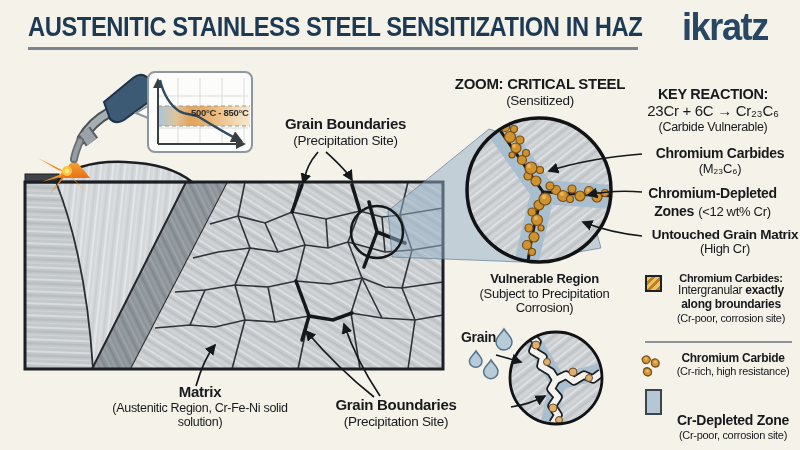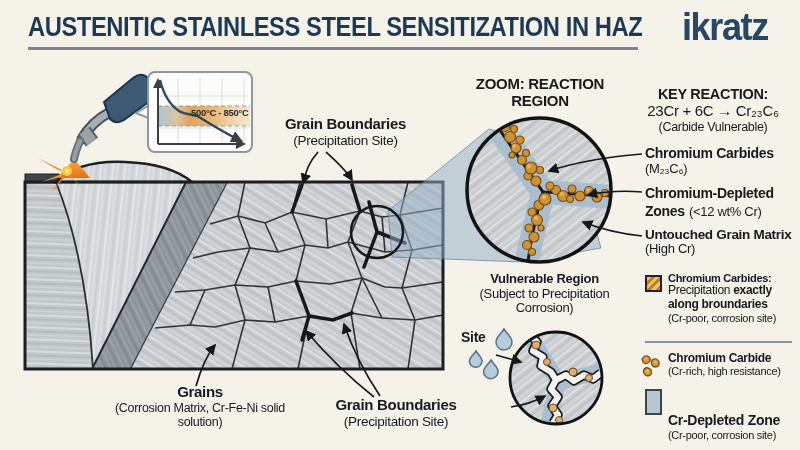--- a/index.html
+++ b/index.html
@@ -16,21 +16,21 @@
     transform:scaleX(0.88);transform-origin:left center;
   }
   .hdr-rule{position:absolute;left:28px;top:47px;width:610px;height:3px;background:#7c848c;}
   .hdr-logo{
     position:absolute;left:682px;top:6px;font-size:38px;font-weight:bold;
     color:#274764;letter-spacing:-1.5px;transform:scaleX(0.95);transform-origin:left center;
   }
   .lbl{position:absolute;text-align:center;line-height:1.12;letter-spacing:-0.3px;}
   .lbl .t{font-weight:bold;display:block;}
   .lbl .s{font-weight:normal;display:block;}
-  .left{text-align:left;}
+  .left{text-align:center;}
   .band-lbl{
     position:absolute;left:191px;top:107px;width:60px;font-size:9.5px;font-weight:bold;
     color:#2c2c2c;text-align:left;white-space:nowrap;letter-spacing:-0.3px;
   }
   .nw{white-space:nowrap;}
   .legend-swatch1{
     position:absolute;left:645px;top:275px;width:17px;height:17px;
     background:repeating-linear-gradient(135deg,#ecc264 0 3px,#c07d20 3px 6px);
     border:2px solid #1f2327;box-sizing:border-box;
   }
@@ -289,21 +289,22 @@
   <div class="hdr-logo">ikratz</div>
 
   <div class="band-lbl">500°C - 850°C</div>
 
   <div class="lbl" style="left:258px;top:116px;width:175px;">
     <span class="t" style="font-size:15px;">Grain Boundaries</span>
     <span class="s" style="font-size:13.5px;">(Precipitation Site)</span>
   </div>
 
   <div class="lbl" style="left:450px;top:76px;width:180px;">
-    <span class="t" style="font-size:15px;">ZOOM: REACTION REGION</span>
+    <span class="t" style="font-size:15px;">ZOOM: CRITICAL STEEL</span>
+    <span class="s" style="font-size:13.5px;">(Sensitized)</span>
   </div>
 
   <div class="lbl" style="left:630px;top:86px;width:166px;">
     <span class="t" style="font-size:14.5px;">KEY REACTION:</span>
     <span class="s" style="font-size:15px;margin-top:1px;">23Cr + 6C → Cr₂₃C₆</span>
     <span class="s" style="font-size:12.5px;">(Carbide Vulnerable)</span>
   </div>
 
   <div class="lbl left" style="left:645px;top:146px;width:150px;">
     <span class="t" style="font-size:14px;">Chromium Carbides</span>
@@ -319,38 +320,38 @@
     <span class="t" style="font-size:13.5px;">Untouched Grain Matrix</span>
     <span class="s" style="font-size:13px;">(High Cr)</span>
   </div>
 
   <div class="lbl" style="left:452px;top:272px;width:185px;">
     <span class="t" style="font-size:13px;">Vulnerable Region</span>
     <span class="s" style="font-size:13px;">(Subject to Precipitation Corrosion)</span>
   </div>
 
   <div class="lbl left" style="left:461px;top:330px;">
-    <span class="t" style="font-size:14px;">Site</span>
+    <span class="t" style="font-size:14px;">Grain</span>
   </div>
 
 
   <div class="lbl" style="left:110px;top:384px;width:180px;">
-    <span class="t" style="font-size:15px;">Grains</span>
-    <span class="s" style="font-size:12.5px;">(Corrosion Matrix, Cr-Fe-Ni solid solution)</span>
+    <span class="t" style="font-size:15px;">Matrix</span>
+    <span class="s" style="font-size:12.5px;">(Austenitic Region, Cr-Fe-Ni solid solution)</span>
   </div>
 
   <div class="lbl" style="left:320px;top:397px;width:152px;">
     <span class="t" style="font-size:15px;">Grain Boundaries</span>
     <span class="s" style="font-size:13.5px;">(Precipitation Site)</span>
   </div>
 
   <div class="legend-swatch1"></div>
   <div class="lbl left" style="left:668px;top:272px;width:126px;">
     <span class="t" style="font-size:11px;">Chromium Carbides:</span>
-    <span style="font-size:12px;display:block;line-height:1.15;"><span>Precipitation</span> <b>exactly along broundaries</b></span>
+    <span style="font-size:12px;display:block;line-height:1.15;"><span>Intergranular</span> <b>exactly along broundaries</b></span>
     <span class="s nw" style="font-size:11px;">(Cr-poor, corrosion site)</span>
   </div>
 
   <div class="legend-divider"></div>
 
   <svg class="legend-icon2" width="30" height="32" viewBox="0 0 30 32">
     <g fill="#d49a3e" stroke="#7a4e12" stroke-width="1.3">
       <path d="M6,8 Q9,3 13,6 Q16,9 12,12 Q7,14 6,8 Z"></path>
       <path d="M16,9 Q21,6 23,11 Q24,16 19,16 Q14,15 16,9 Z"></path>
       <path d="M8,18 Q12,15 15,19 Q17,24 12,25 Q6,24 8,18 Z"></path>

